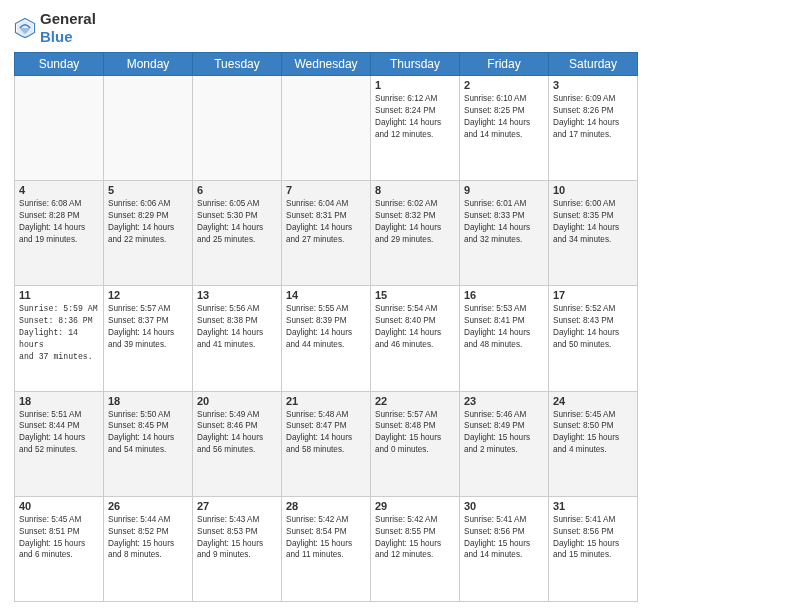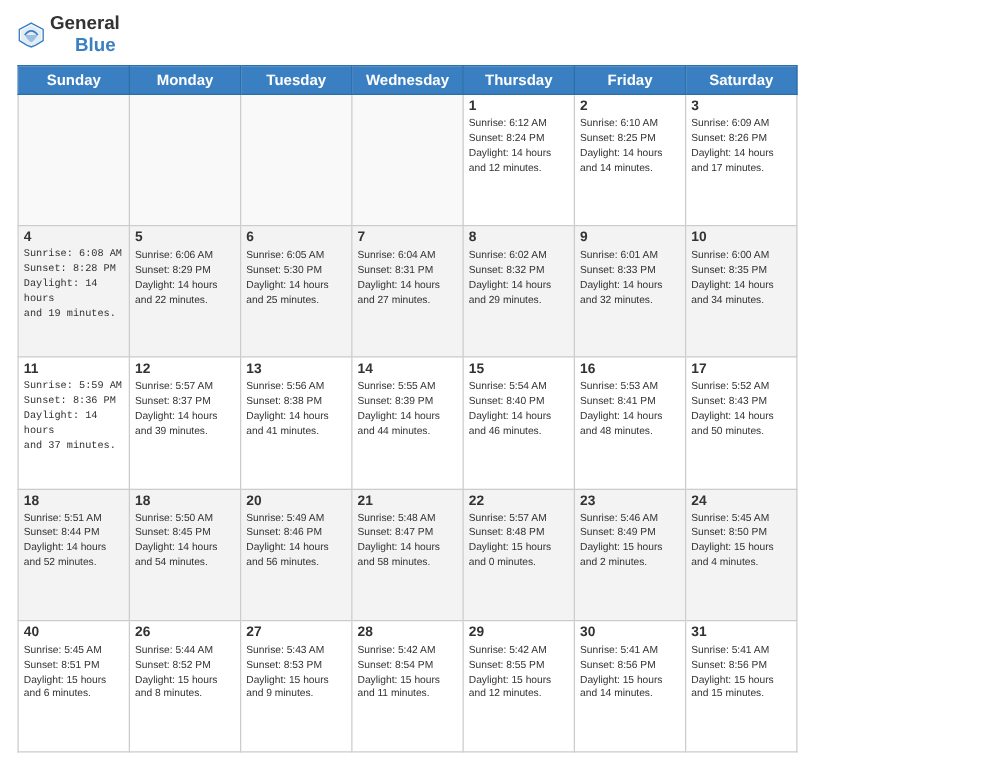--- a/index.html
+++ b/index.html
@@ -32,21 +32,20 @@
       font-size: 15px;
       font-weight: bold;
       color: #333;
       line-height: 1.1;
     }
     .logo-text-blue {
       font-size: 15px;
       font-weight: bold;
       color: #3a7fc1;
       line-height: 1.1;
-      margin-left: 20px;
     }
     .logo-icon {
       width: 22px;
       height: 22px;
     }
     .title-section {
       text-align: right;
     }
     .month-title {
       font-size: 28px;
@@ -65,21 +64,21 @@
       width: 100%;
       table-layout: fixed;
     }
     .calendar th {
       background-color: #3a7fc1;
       color: #fff;
       text-align: center;
       font-size: 12px;
       padding: 4px 2px;
       border: 1px solid #2a6fa8;
-      font-weight: bold;
+      font-weight: normal;
     }
     .calendar td {
       border: 1px solid #ccc;
       vertical-align: top;
       padding: 3px 4px;
       font-size: 8.5px;
       color: #333;
       background: #fff;
       height: 88px;
     }
@@ -168,21 +167,21 @@
             <span class="day-number">3</span>
             <div class="day-info" style="white-space: pre-line;">Sunrise: 6:09 AM
 Sunset: 8:26 PM
 Daylight: 14 hours
 and 17 minutes.</div>
           </td>
         </tr>
         <tr>
           <td class="alt-row">
             <span class="day-number">4</span>
-            <div class="day-info" style="white-space: pre-line; font-family: Liberation Mono, monospace;">Sunrise: 6:08 AM
+            <div class="day-info" style="white-space: pre-line;">Sunrise: 6:08 AM
 Sunset: 8:28 PM
 Daylight: 14 hours
 and 19 minutes.</div>
           </td>
           <td class="alt-row">
             <span class="day-number">5</span>
             <div class="day-info" style="white-space: pre-line;">Sunrise: 6:06 AM
 Sunset: 8:29 PM
 Daylight: 14 hours
 and 22 minutes.</div>

